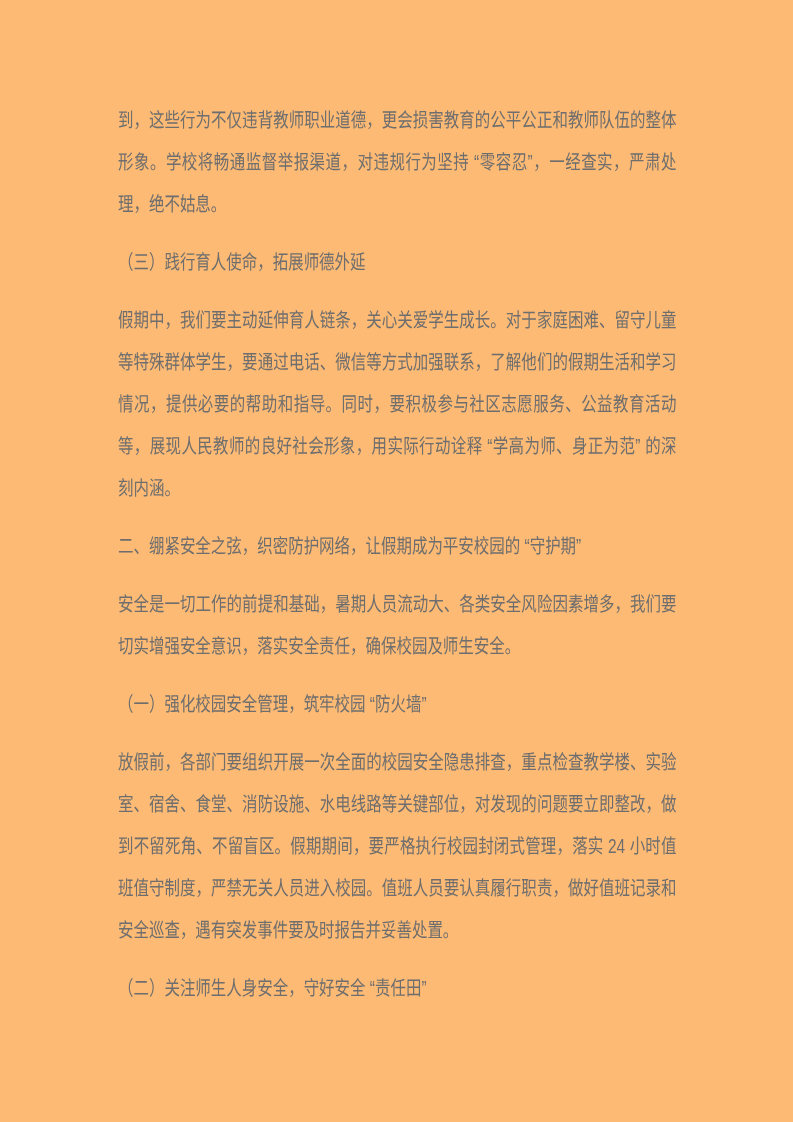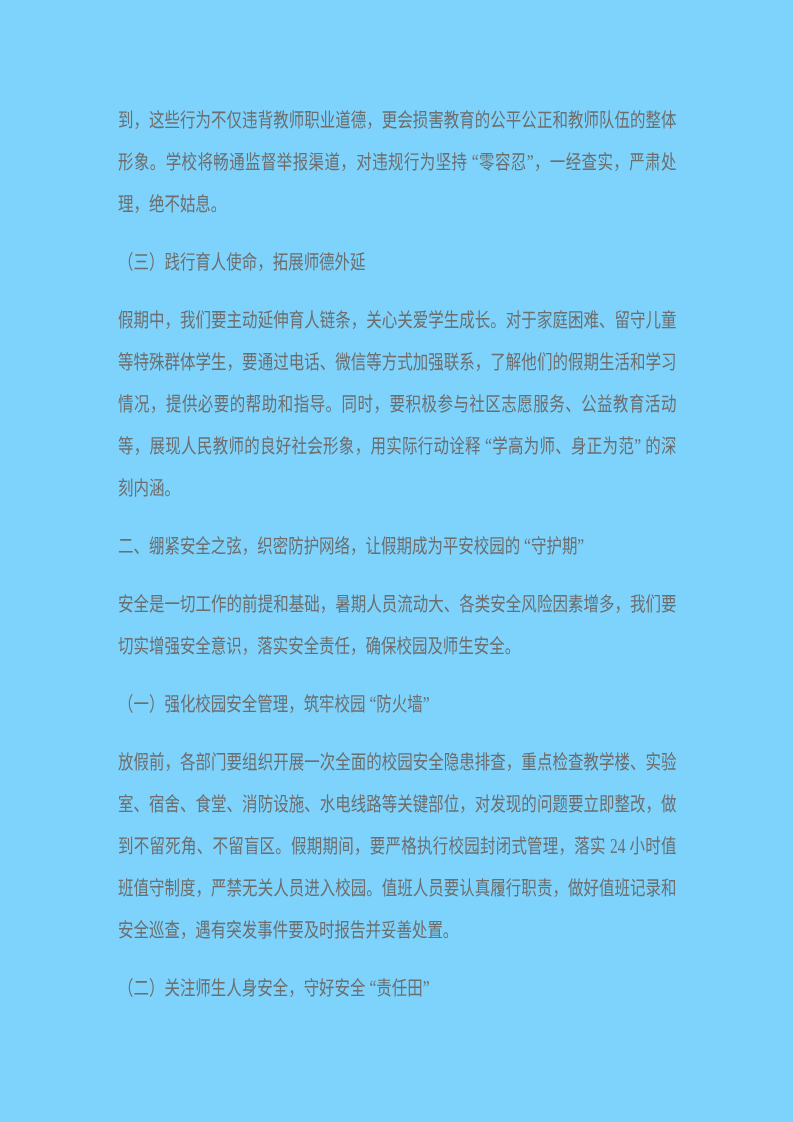--- a/index.html
+++ b/index.html
@@ -4,23 +4,23 @@
 <style>
   html, body {
     margin: 0;
     padding: 0;
     background: #ffffff;
   }
   .page {
     position: relative;
     width: 793px;
     height: 1122px;
-    background: #7dd3fc;
+    background: #fdba74;
     overflow: hidden;
-    font-family: Liberation Serif, serif;
+    font-family: Liberation Sans, sans-serif;
   }
   .doc {
     position: absolute;
     left: 118px;
     top: 99px;
     width: 722px;
     transform: scaleX(0.7735);
     transform-origin: 0 0;
     color: #6e6e6e;
     font-size: 20px;

